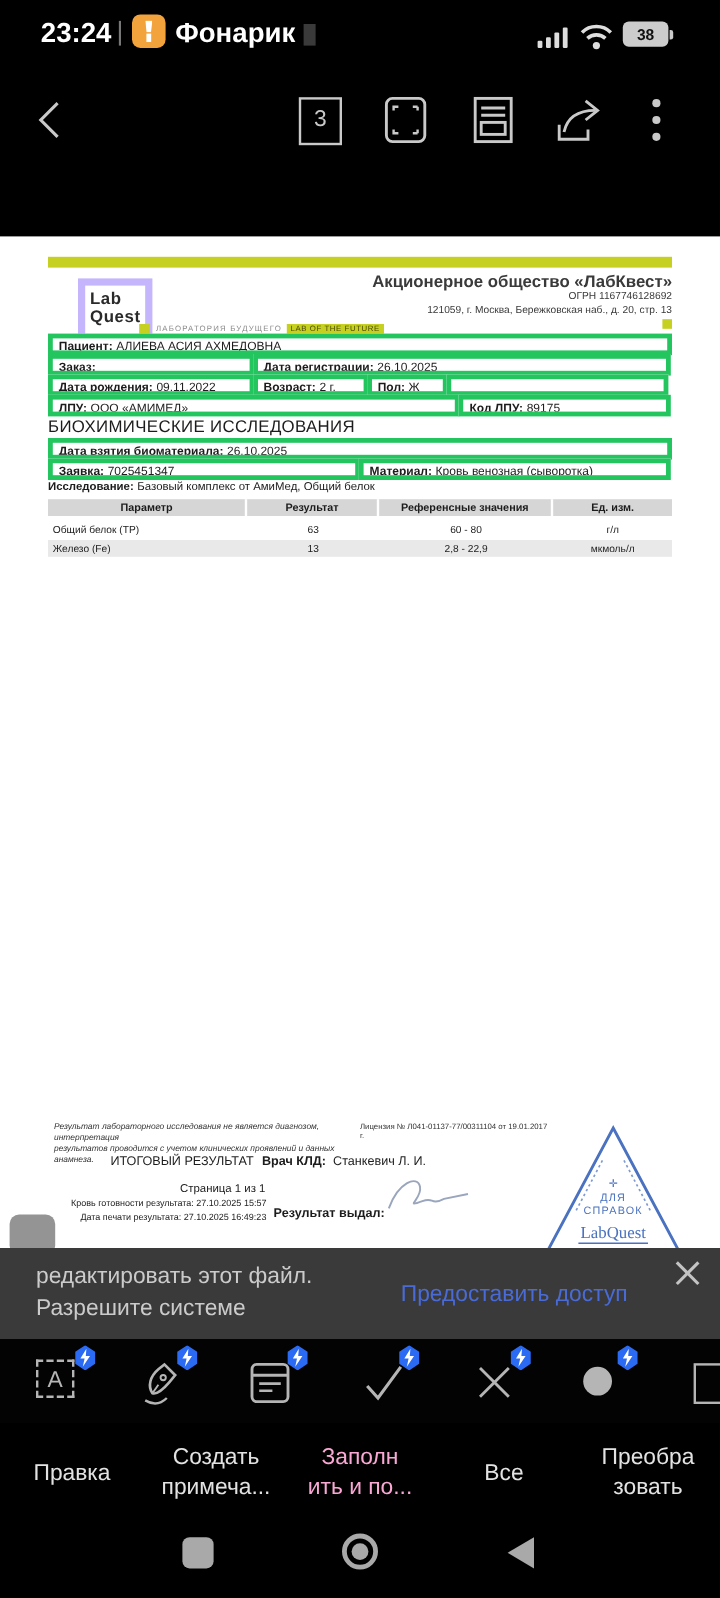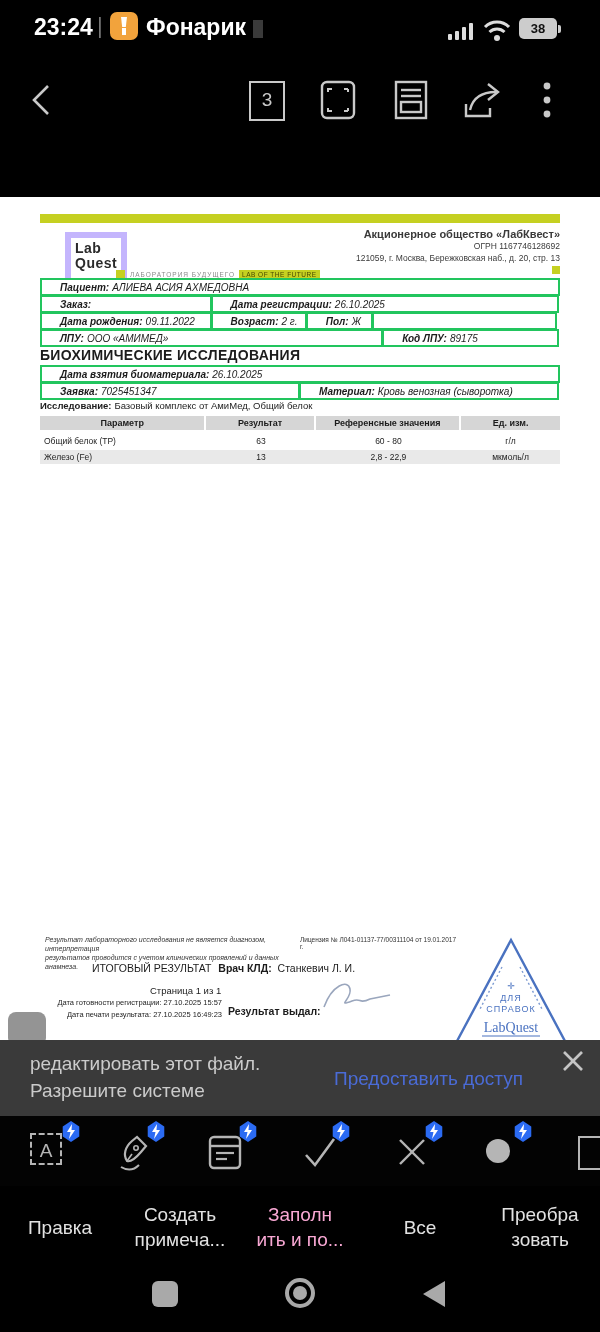--- a/index.html
+++ b/index.html
@@ -25,29 +25,29 @@
   
   .page{left:0;top:197px;width:600px;height:843px;background:#fff;overflow:hidden;color:#1c1c1c;}
   .limebar{left:40px;top:17px;width:520px;height:9px;background:#c5d021;}
   .logo{left:65px;top:35px;width:46px;height:40px;border:6px solid #c4b5fd;
       font-size:14px;font-weight:bold;color:#2a2a2a;line-height:15px;padding:3px 0 0 4px;
       letter-spacing:.5px;background:#fff;}
   .tagsq{left:116px;top:73px;width:9px;height:9px;background:#c5d021;}
   .tagline{left:130px;top:74px;font-size:6.5px;color:#8a8a8a;letter-spacing:1px;}
   .tagline .en{background:#c5d021;color:#4a4a00;padding:1px 3px;margin-left:4px;letter-spacing:.5px;}
   .hdr-right{right:40px;top:31px;width:300px;text-align:right;font-size:8.5px;color:#3a3a3a;line-height:12px;}
-  .hdr-right .b{font-weight:bold;font-size:11px;}
+  .hdr-right .b{font-weight:bold;font-size:14px;}
   .hdrsq{right:40px;top:69px;width:8px;height:8px;background:#c5d021;}
   .trow{left:40px;width:520px;height:18px;display:flex;}
-  .cell{border:2px solid #22c55e;box-sizing:border-box;font-size:10px;line-height:16px;
-      padding-left:18px;white-space:nowrap;overflow:hidden;background:#fff;font-style:italic;}
+  .cell{border:4px solid #22c55e;box-sizing:border-box;font-size:10px;line-height:16px;
+      padding-left:5px;white-space:nowrap;overflow:hidden;background:#fff;}
   .cell+.cell{margin-left:-1px;}
   .lbl{font-weight:bold;}
   .val{margin-left:3px;}
-  .sec-title{left:40px;top:150px;font-size:14px;font-weight:bold;letter-spacing:.3px;}
+  .sec-title{left:40px;top:150px;font-size:14px;font-weight:normal;letter-spacing:.3px;}
   
   .res-row{left:40px;width:520px;display:flex;}
   .rcell{box-sizing:border-box;font-size:8.5px;padding:2px 4px;text-align:center;}
   .rc1{width:32%;text-align:left;}
   .rc2{width:21%;}
   .rc3{width:28%;}
   .rc4{width:19%;}
   .res-head .rcell{background:#d6d6d6;font-weight:bold;font-size:9px;border-right:2px solid #fff;}
   .res-head .rcell:last-child{border-right:none;}
   .res-r2{background:#e9e9e9;}
@@ -221,21 +221,21 @@
     <div>результатов проводится с учетом клинических проявлений и данных анамнеза.</div>
   </div>
   <div class="abs lic">Лицензия № Л041-01137-77/00311104 от 19.01.2017 г.</div>
   <div class="abs final">
     <span>ИТОГОВЫЙ РЕЗУЛЬТАТ</span>
     <span class="lbl" style="margin-left:4px">Врач КЛД:</span>
     <span class="val">Станкевич Л. И.</span>
   </div>
   <div class="abs pageinfo">Страница 1 из 1</div>
   <div class="abs dates">
-    <div><span class="lbl" style="font-weight:normal">Дата готовности регистрации:</span> <span>27.10.2025 15:57</span></div>
+    <div><span class="lbl" style="font-weight:normal">Кровь готовности результата:</span> <span>27.10.2025 15:57</span></div>
     <div><span>Дата печати результата:</span> <span>27.10.2025 16:49:23</span></div>
   </div>
   <div class="abs issued">Результат выдал:</div>
   <div class="abs" style="left:318px;top:780px">
     <svg width="90" height="40" viewBox="0 0 90 40">
       <path d="M6 30 C14 8 30 2 32 12 C34 22 18 30 34 24 C44 20 40 28 52 22 L72 18" fill="none" stroke="#9aa6bd" stroke-width="1.6"></path>
     </svg>
   </div>
   <div class="abs" style="left:452px;top:740px">
     <svg width="118" height="108" viewBox="0 0 118 108">

